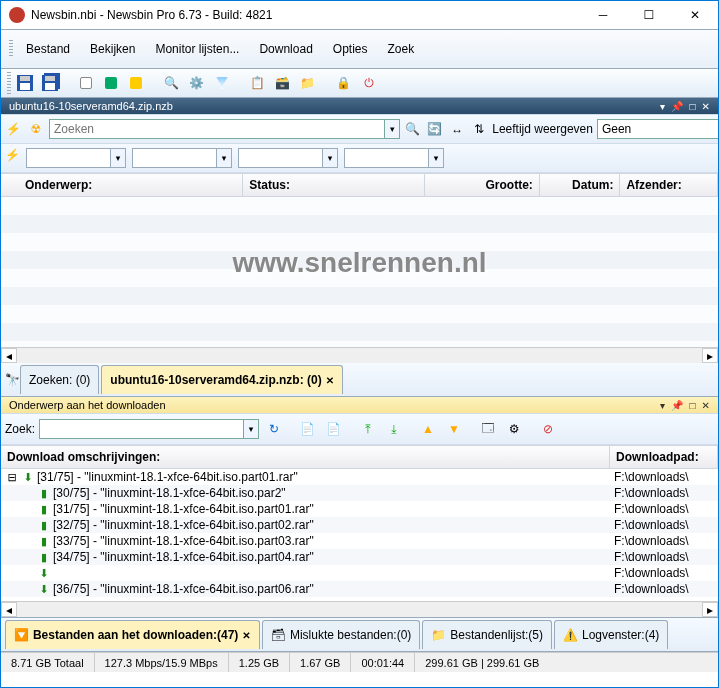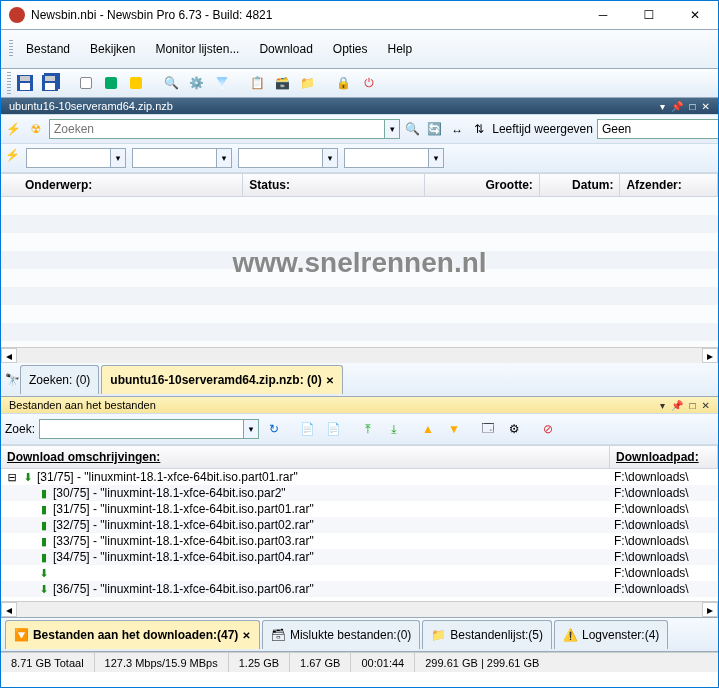--- a/index.html
+++ b/index.html
@@ -40,21 +40,21 @@
   .tabs{display:flex;background:linear-gradient(#f5faff,#e5eef9);padding:2px 4px;border-bottom:1px solid #9ab;align-items:center;}
   .tab{padding:7px 8px;border:1px solid #9ab;border-bottom:none;margin-right:2px;background:#e8f0f8;display:flex;align-items:center;gap:4px;border-radius:3px 3px 0 0;}
   .tab.active{background:#fef3be;font-weight:bold;}
   .dlrow{display:flex;align-items:center;padding:1px 4px;font-size:12px;}
   .dlrow.alt{background:#f5f7fa;}
   .dlrow .desc{flex:1;display:flex;align-items:center;gap:2px;}
   .dlrow .path{width:100px;}
   .ricon{width:14px;height:14px;display:flex;align-items:center;justify-content:center;font-size:11px;}
   .g{color:#1b8a1b;} .blk{color:#000;}
   .dl-grid-head{display:flex;background:linear-gradient(#fdfdfe,#ececf0);border-top:1px solid #cfd6df;border-bottom:1px solid #cfd6df;}
-  .dl-grid-head .col{padding:4px 6px;font-weight:bold;border-right:1px solid #cfd6df;text-decoration:underline;}
+  .dl-grid-head .col{padding:4px 6px;font-weight:bold;border-right:1px solid #cfd6df;}
   .btabs{display:flex;background:linear-gradient(#f5faff,#e5eef9);padding:2px 4px;border-top:1px solid #9ab;border-bottom:1px solid #9ab;}
   .statusbar{display:flex;background:#f0f0f0;border-top:1px solid #ccc;height:20px;align-items:center;font-size:11px;}
   .statusbar .cell{padding:0 10px;border-right:1px solid #ccc;height:100%;display:flex;align-items:center;}
   .smico{width:12px;height:12px;border-radius:2px;}
 </style>
 </head>
 <body>
 
 <div class="titlebar">
   <div class="app-icon"></div>
@@ -64,21 +64,21 @@
   <div class="winbtn">✕</div>
 </div>
 
 <div class="menubar">
   <div class="grip"></div>
   <span>Bestand</span>
   <span>Bekijken</span>
   <span>Monitor lijsten...</span>
   <span>Download</span>
   <span>Opties</span>
-  <span>Help</span>
+  <span>Zoek</span>
 </div>
 
 <div class="toolbar">
   <div class="grip" style="width:4px;height:22px;background:repeating-linear-gradient(to bottom,#9ab 0 1px,transparent 1px 3px);"></div>
   <div class="tbtn">
       <div class="floppy"></div>
     </div>
   <div class="tbtn">
       <div class="floppy" style="box-shadow:2px -2px 0 #2255aa;"></div>
     </div>
@@ -180,21 +180,21 @@
   <div class="tab">
       <span>Zoeken: (0)</span>
     </div>
   <div class="tab active">
       <span>ubuntu16-10serveramd64.zip.nzb: (0)</span>
       <span style="font-size:10px;">✕</span>
     </div>
 </div>
 
 <div class="panel-header light">
-  <span>Bestanden aan het bestanden</span>
+  <span>Onderwerp aan het downloaden</span>
   <span class="ctrls" style="color:#333;">
     <span>▾</span>
     <span>📌</span>
     <span>□</span>
     <span>✕</span>
   </span>
 </div>
 
 <div class="searchrow">
   <span>Zoek:</span>

